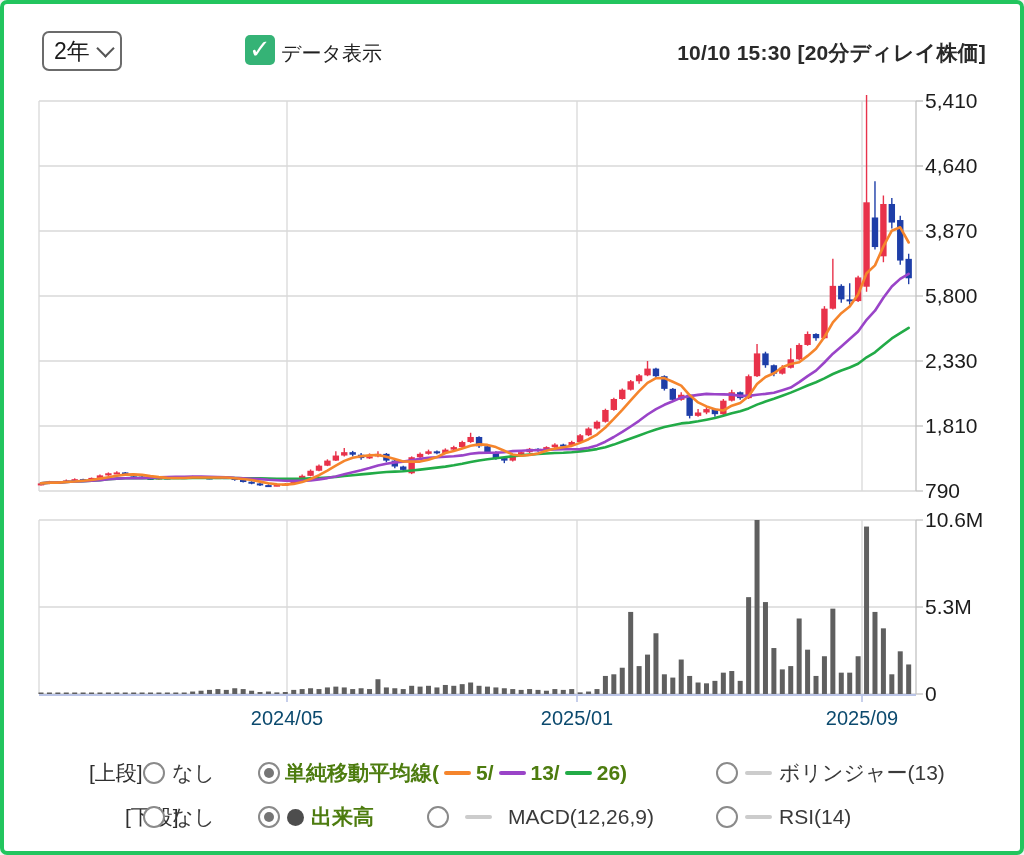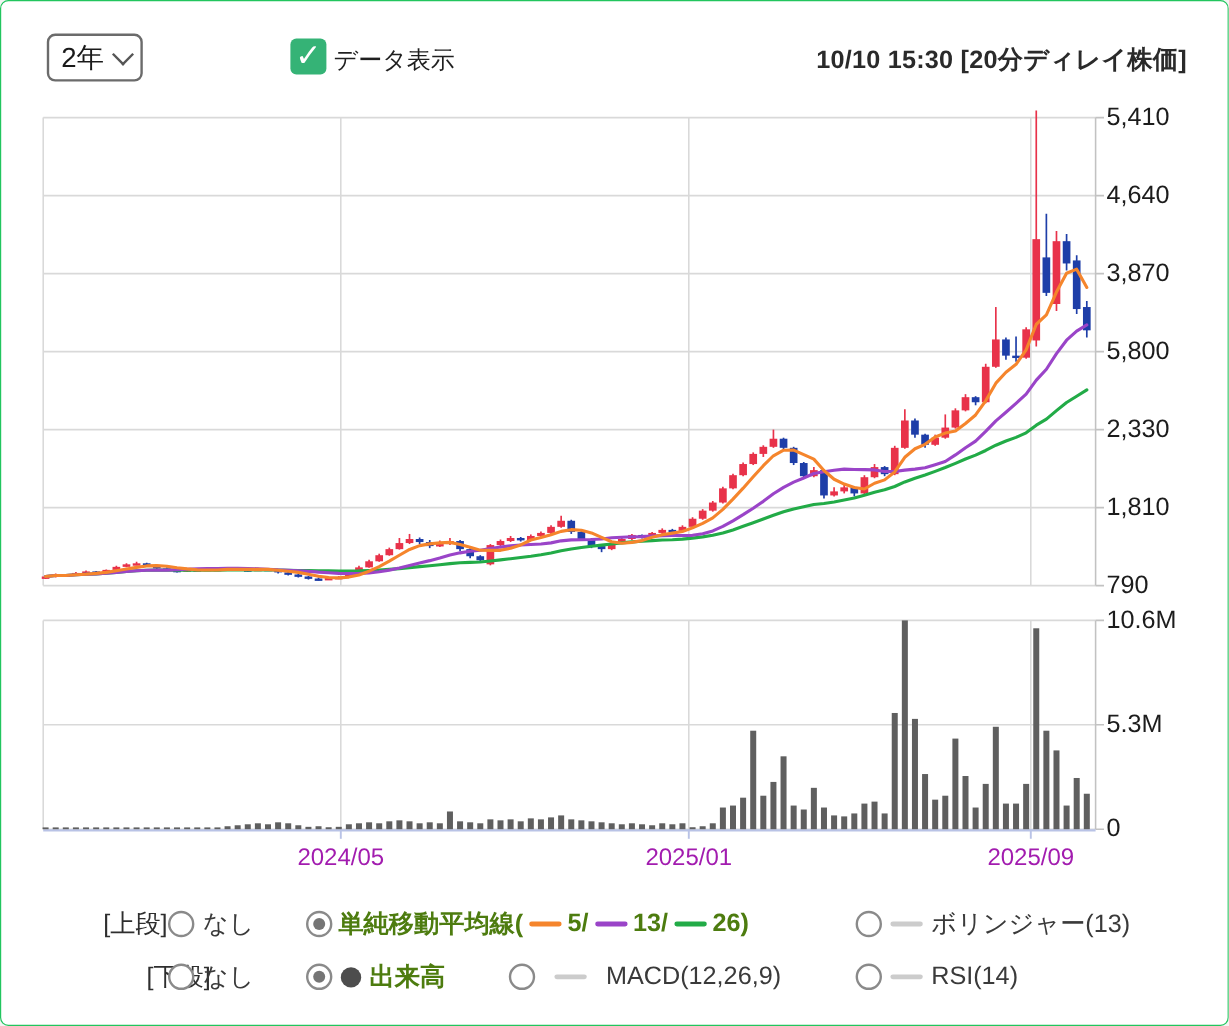--- a/index.html
+++ b/index.html
@@ -1,32 +1,32 @@
 <!DOCTYPE html>
 <html><head>
 <meta charset="utf-8">
 <style>
   html,body{margin:0;padding:0;background:#f3f3f3;font-family:"Liberation Sans","DejaVu Sans",sans-serif;}
-  #app{position:relative;width:1024px;height:855px;background:#ffffff;border:1px solid #22c55e;border-radius:7px;box-sizing:border-box;overflow:hidden;margin:0 auto;}
+  #app{position:relative;width:1024px;height:855px;background:#ffffff;border:4px solid #22c55e;border-radius:7px;box-sizing:border-box;overflow:hidden;margin:0 auto;}
   
   .select-box{position:absolute;top:27px;height:40px;border:2px solid #6b6b6b;border-radius:7px;background:#fff;
     display:flex;align-items:center;justify-content:space-between;padding:0 8px 0 10px;box-sizing:border-box;cursor:pointer;}
   .select-box .sel-label{font-size:23px;color:#1a1a1a;}
   .chev{width:11px;height:11px;border-right:2px solid #555;border-bottom:2px solid #555;transform:rotate(45deg);margin-left:8px;margin-top:-6px;}
   #range-select{left:38px;width:80px;}
   #interval-select{left:128px;width:106px;}
   .checkbox{position:absolute;left:241px;top:31px;width:30px;height:30px;background:#35b376;border-radius:5px;cursor:pointer;
     display:flex;align-items:center;justify-content:center;}
   .checkbox .check{color:#fff;font-size:26px;font-weight:700;line-height:1;transform:translatey(-1px);}
   #data-display-label{position:absolute;left:277px;top:36px;font-size:20px;color:#1f1f1f;}
   #timestamp{position:absolute;right:34px;top:35px;font-size:21px;font-weight:700;color:#2a2a2a;letter-spacing:0.2px;}
   
   #chart-svg{position:absolute;left:0;top:0;}
   .axis-label{position:absolute;left:921px;height:26px;line-height:26px;font-size:21px;color:#1c1c1c;white-space:nowrap;}
-  .x-label{position:absolute;width:120px;text-align:center;top:703px;font-size:20px;color:#a21caf;}
+  .x-label{position:absolute;width:120px;text-align:center;top:703px;font-size:20px;color:#0c4a6e;}
   .legend-abs{position:absolute;display:flex;align-items:center;gap:7px;height:32px;}
   .pane-label{font-size:21px;color:#2e2e2e;}
   .lg-text{font-size:21px;color:#3a3a3a;white-space:nowrap;}
   .lg-green{font-size:21px;font-weight:700;color:#4d7c0f;white-space:nowrap;}
   .radio{width:22px;height:22px;border-radius:50%;border:2px solid #8a8a8a;background:#fff;box-sizing:border-box;cursor:pointer;flex:0 0 auto;position:relative;}
   .radio.checked::after{content:"";position:absolute;left:4px;top:4px;width:10px;height:10px;border-radius:50%;background:#757575;}
   .dash{display:inline-block;width:27px;height:4px;border-radius:2px;flex:0 0 auto;}
   .dot{display:inline-block;width:17px;height:17px;border-radius:50%;background:#4d4d4d;flex:0 0 auto;}
 </style>
 </head>

